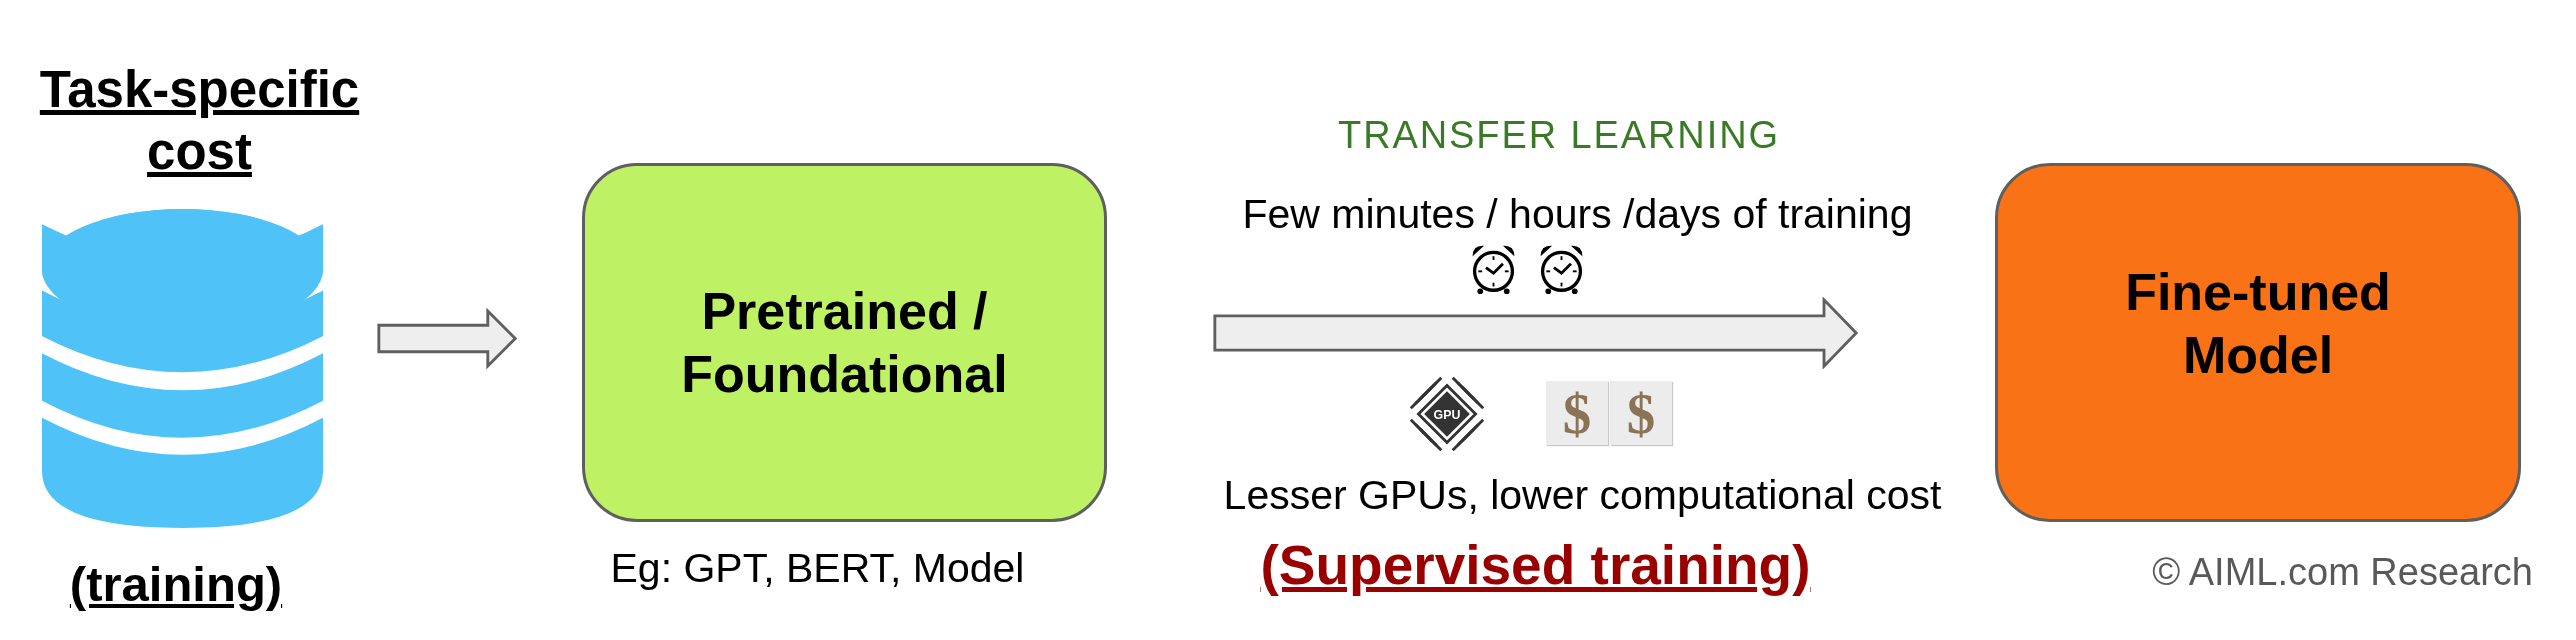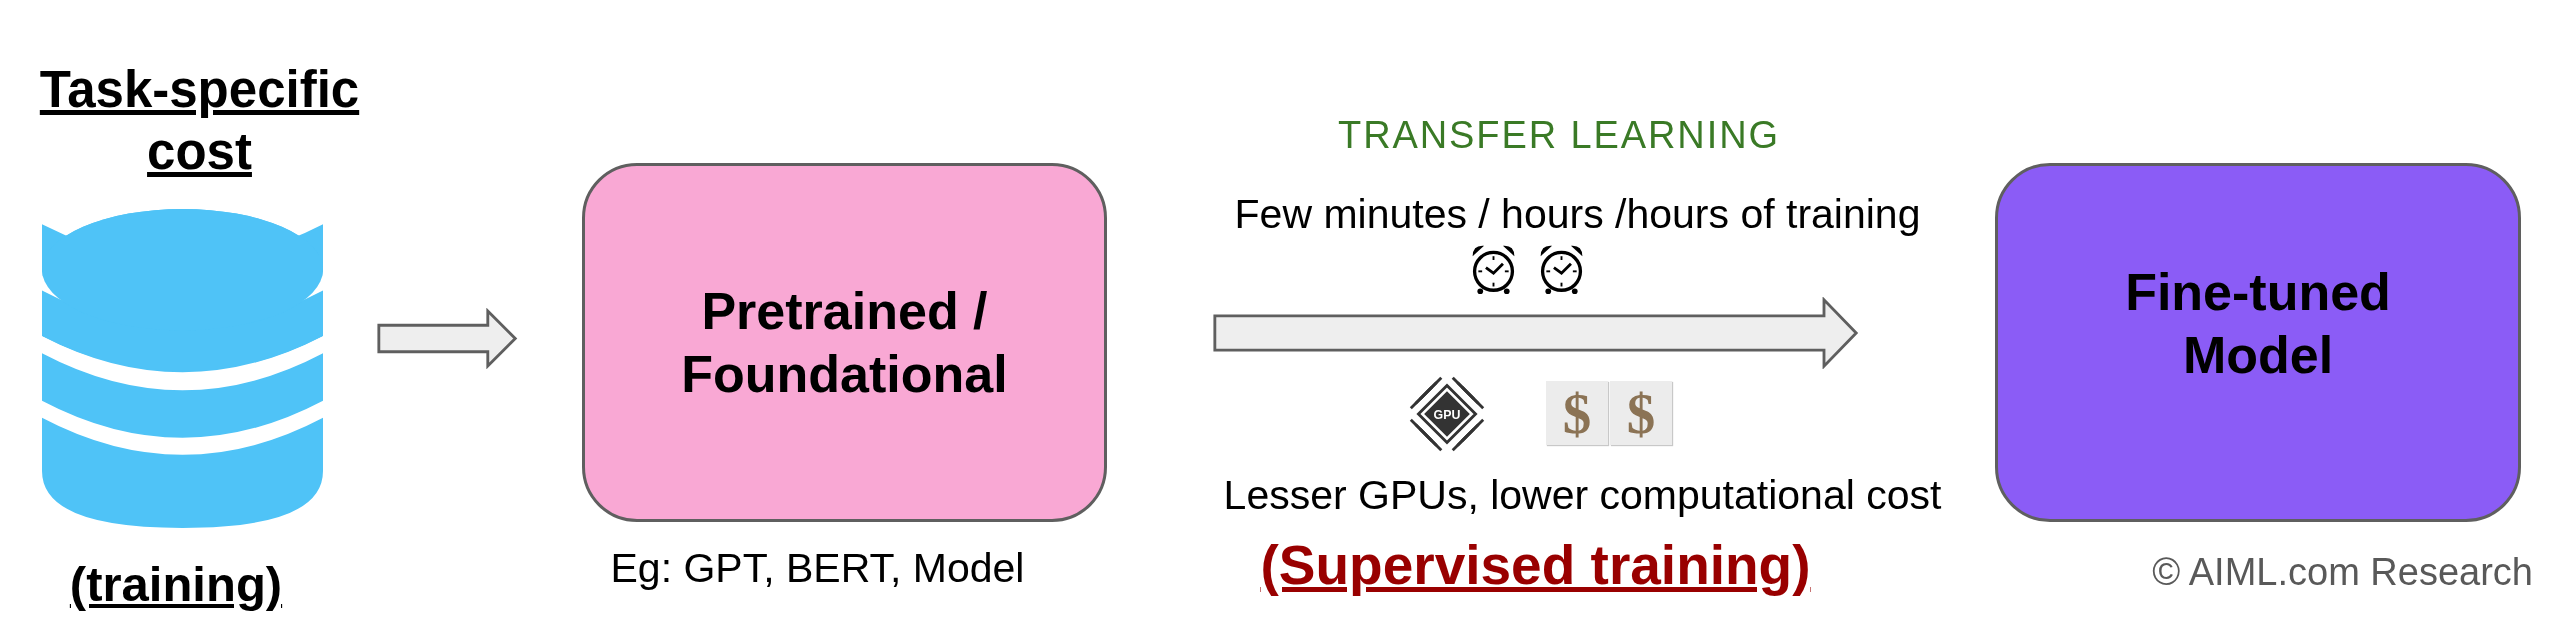--- a/index.html
+++ b/index.html
@@ -11,22 +11,22 @@
 
   #data-title { left: 19px; top: 59px; width: 361px; font-size: 51px; line-height: 62px; }
   #data-title span { display: block; }
   #cylinder { left: 42px; top: 207px; width: 281px; height: 321px; }
   #labelled { left: 38px; top: 556px; width: 276px; font-size: 49px; line-height: 57px; }
 
   #arrow-small { left: 376px; top: 308px; width: 144px; height: 61px; }
 
   .model-box { border: 3.8px solid #5f5f5f; border-radius: 55px; box-sizing: border-box;
                display: flex; align-items: center; justify-content: center; }
-  #pretrained-box { left: 582px; top: 163px; width: 525px; height: 359px; background: #f9a8d4; }
-  #finetuned-box { left: 1995px; top: 163px; width: 526px; height: 359px; background: #8b5cf6; }
+  #pretrained-box { left: 582px; top: 163px; width: 525px; height: 359px; background: #bef264; }
+  #finetuned-box { left: 1995px; top: 163px; width: 526px; height: 359px; background: #f97316; }
   .box-text { font-weight: bold; font-size: 52px; line-height: 63px; text-align: center; }
   .box-text span { display: block; }
 
   #examples { left: 582px; top: 544px; width: 471px; font-size: 41px; line-height: 49px; }
 
   #transfer-title { left: 1236px; top: 112px; width: 646px; font-size: 38px; line-height: 46px;
                     color: #3a7a26; letter-spacing: 1.9px; font-family: Liberation Sans, sans-serif; }
   #few-minutes { left: 1169px; top: 190px; width: 817px; font-size: 41px; line-height: 49px; }
   #clocks { left: 1467px; top: 241px; height: 57px; display: flex; gap: 15px; }
   .clock { width: 53px; height: 55px; }
@@ -84,21 +84,21 @@
 
 <div id="pretrained-box" class="abs model-box">
   <div class="box-text">
     <span>Pretrained /</span>
     <span>Foundational</span>
   </div>
 </div>
 <div id="examples" class="abs center">Eg: GPT, BERT, Model</div>
 
 <div id="transfer-title" class="abs center">TRANSFER LEARNING</div>
-<div id="few-minutes" class="abs center">Few minutes / hours /hours of training</div>
+<div id="few-minutes" class="abs center">Few minutes / hours /days of training</div>
 
 <div id="clocks" class="abs">
   <svg class="clock" viewBox="0 0 56 58">
     <path d="M6 16 Q6 4 18 5 Z" fill="#000"></path>
     <path d="M50 16 Q50 4 38 5 Z" fill="#000"></path>
     <circle cx="28" cy="32" r="20" fill="#fff" stroke="#000" stroke-width="3.5"></circle>
     <line x1="28" y1="16" x2="28" y2="20" stroke="#000" stroke-width="2"></line>
     <line x1="28" y1="44" x2="28" y2="48" stroke="#000" stroke-width="2"></line>
     <line x1="12" y1="32" x2="16" y2="32" stroke="#000" stroke-width="2"></line>
     <line x1="40" y1="32" x2="44" y2="32" stroke="#000" stroke-width="2"></line>

